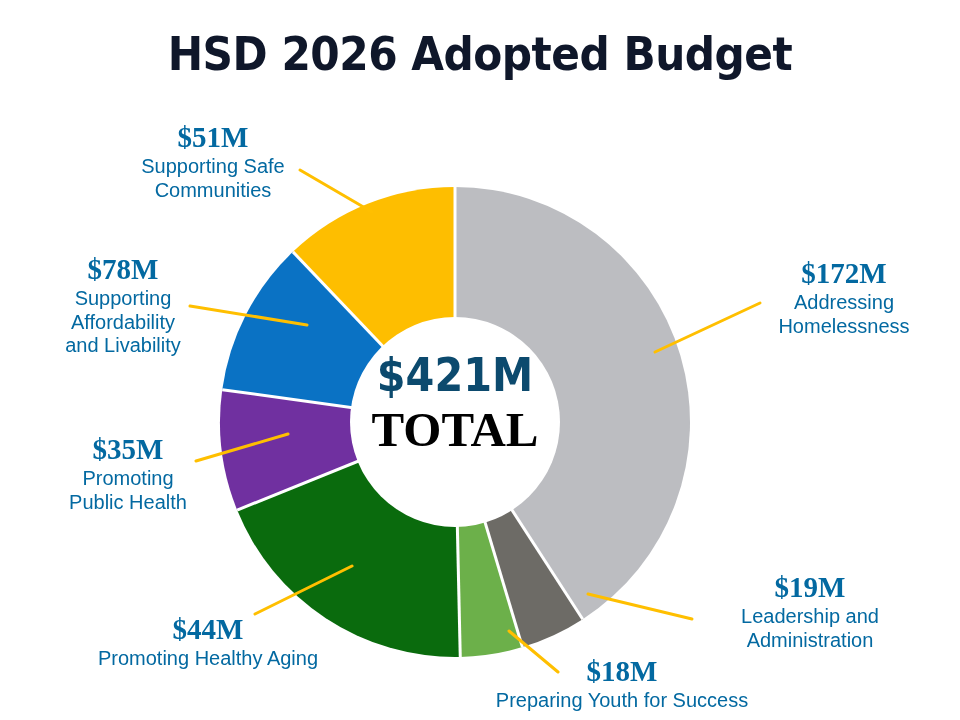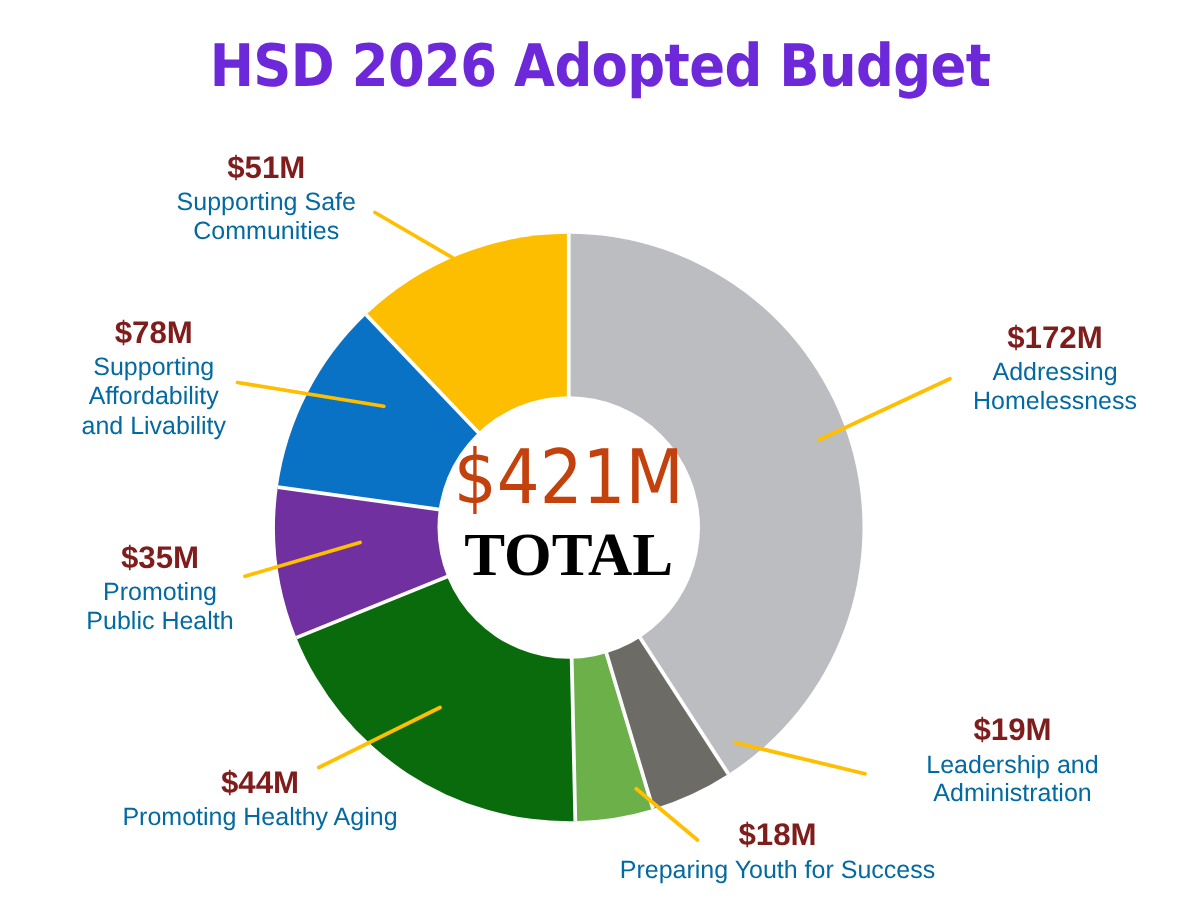--- a/index.html
+++ b/index.html
@@ -24,63 +24,63 @@
   .chart-title {
     position: absolute;
     left: 0;
     top: 26px;
     width: 960px;
     text-align: center;
     font-family: "DejaVu Sans Condensed", "Liberation Sans Narrow", "Liberation Sans", sans-serif;
     font-weight: bold;
     font-size: 47px;
     letter-spacing: -0.5px;
-    color: #6d28d9;
+    color: #0f172a;
     white-space: nowrap;
   }
   svg.donut {
     position: absolute;
     left: 0;
     top: 0;
     width: 960px;
     height: 720px;
   }
   .center-label {
     position: absolute;
     left: 330px;
     top: 352px;
     width: 250px;
     text-align: center;
     line-height: 1.02;
     pointer-events: none;
   }
   .center-amount {
     font-family: "DejaVu Sans Condensed", "Liberation Sans Narrow", "Liberation Sans", sans-serif;
-    font-weight: normal;
-    font-size: 60px;
-    color: #c2410c;
+    font-weight: bold;
+    font-size: 46px;
+    color: #0c4a6e;
     display: block;
   }
   .center-total {
     font-family: Liberation Serif, serif;
     font-weight: bold;
     font-size: 49px;
     color: #000000;
     display: block;
     margin-top: 6px;
   }
   .callout {
     position: absolute;
     line-height: 1.18;
   }
   .callout .amount {
-    font-family: Liberation Sans, sans-serif;
+    font-family: Liberation Serif, serif;
     font-weight: bold;
-    font-size: 25px;
-    color: #7f1d1d;
+    font-size: 29px;
+    color: #0369a1;
     display: block;
     margin-bottom: 1px;
   }
   .callout .desc {
     font-family: "Liberation Sans", sans-serif;
     font-weight: normal;
     font-size: 20px;
     color: #0369a1;
     display: block;
     white-space: pre-line;

